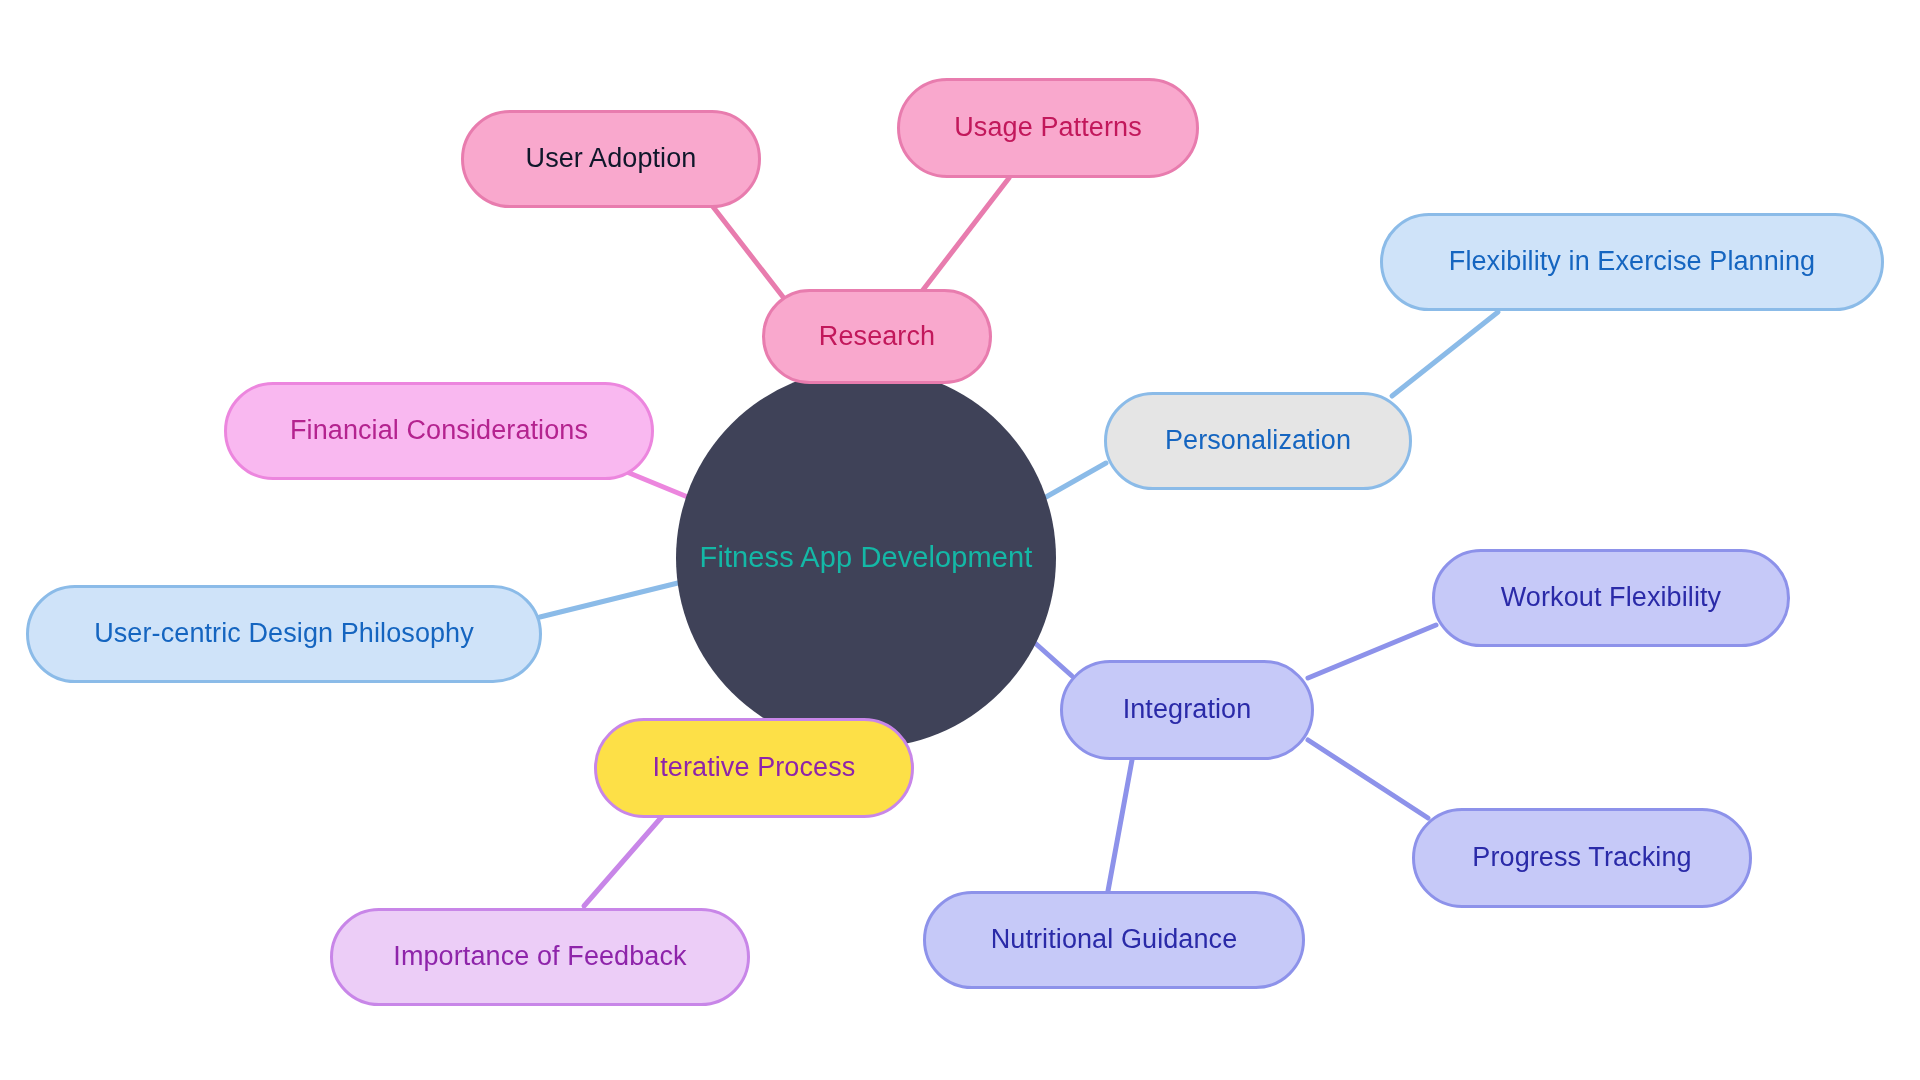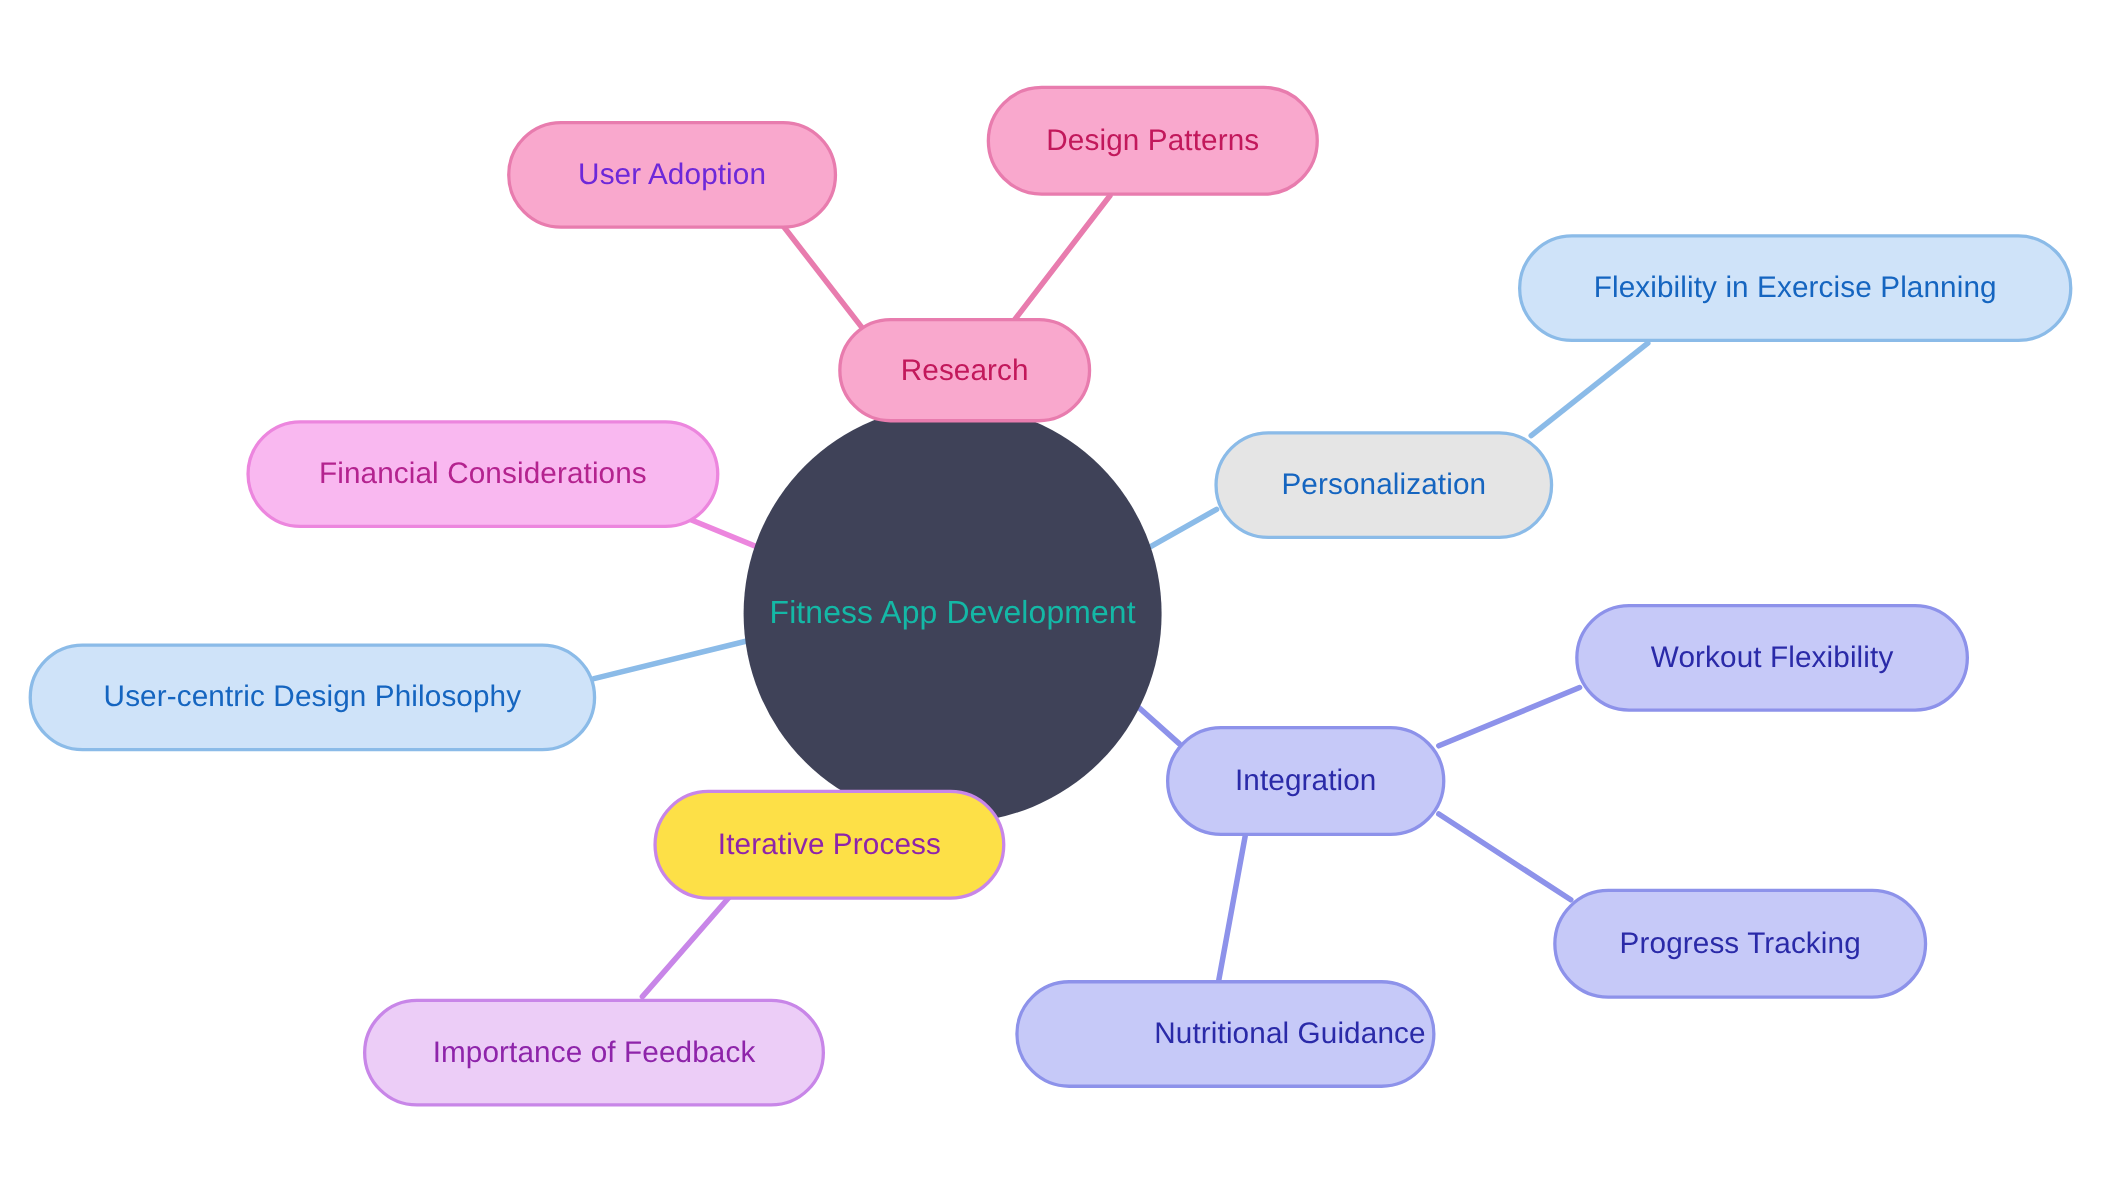--- a/index.html
+++ b/index.html
@@ -73,25 +73,25 @@
       <line x1="818" y1="744" x2="800" y2="742" stroke="#c886e8" stroke-width="5" stroke-linecap="round"></line>
       <line x1="666" y1="812" x2="584" y2="906" stroke="#c886e8" stroke-width="5" stroke-linecap="round"></line>
     </svg>
   <div id="nodes-layer">
       <div class="node root" style="left: 676px; top: 368px; width: 380px; height: 380px; background: rgb(63, 66, 88); color: #14b8a6; font-size: 29px;">
         <span class="node-label">Fitness App Development</span>
       </div>
       <div class="node pill" style="left: 762px; top: 289px; width: 230px; height: 95px; background: rgb(249, 168, 205); border-color: rgb(232, 124, 174); color: rgb(194, 24, 91); font-size: 27px; align-items: center;">
         <span class="node-label">Research</span>
       </div>
-      <div class="node pill" style="left: 461px; top: 110px; width: 300px; height: 98px; background: rgb(249, 168, 205); border-color: rgb(232, 124, 174); color: #6d28d9; font-size: 27px;">
+      <div class="node pill" style="left: 461px; top: 110px; width: 300px; height: 98px; background: rgb(249, 168, 205); border-color: rgb(232, 124, 174); color: #0f172a; font-size: 27px;">
         <span class="node-label">User Adoption</span>
       </div>
       <div class="node pill" style="left: 897px; top: 78px; width: 302px; height: 100px; background: rgb(249, 168, 205); border-color: rgb(232, 124, 174); color: rgb(194, 24, 91); font-size: 27px;">
-        <span class="node-label">Design Patterns</span>
+        <span class="node-label">Usage Patterns</span>
       </div>
       <div class="node pill" style="left: 224px; top: 382px; width: 430px; height: 98px; background: rgb(249, 184, 240); border-color: rgb(236, 134, 222); color: rgb(180, 35, 143); font-size: 27px;">
         <span class="node-label">Financial Considerations</span>
       </div>
       <div class="node pill" style="left: 26px; top: 585px; width: 516px; height: 98px; background: rgb(207, 227, 249); border-color: rgb(139, 187, 232); color: rgb(21, 101, 192); font-size: 27px;">
         <span class="node-label">User-centric Design Philosophy</span>
       </div>
       <div class="node pill" style="left: 1104px; top: 392px; width: 308px; height: 98px; background: #e5e5e5; border-color: rgb(139, 187, 232); color: rgb(21, 101, 192); font-size: 27px;">
         <span class="node-label">Personalization</span>
       </div>
@@ -100,21 +100,21 @@
       </div>
       <div class="node pill" style="left: 1060px; top: 660px; width: 254px; height: 100px; background: rgb(198, 201, 248); border-color: rgb(141, 146, 234); color: rgb(42, 42, 168); font-size: 27px;">
         <span class="node-label">Integration</span>
       </div>
       <div class="node pill" style="left: 1432px; top: 549px; width: 358px; height: 98px; background: rgb(198, 201, 248); border-color: rgb(141, 146, 234); color: rgb(42, 42, 168); font-size: 27px;">
         <span class="node-label">Workout Flexibility</span>
       </div>
       <div class="node pill" style="left: 1412px; top: 808px; width: 340px; height: 100px; background: rgb(198, 201, 248); border-color: rgb(141, 146, 234); color: rgb(42, 42, 168); font-size: 27px; text-align: right;">
         <span class="node-label">Progress Tracking</span>
       </div>
-      <div class="node pill" style="left: 923px; top: 891px; width: 382px; height: 98px; background: rgb(198, 201, 248); border-color: rgb(141, 146, 234); color: rgb(42, 42, 168); font-size: 27px; justify-content: flex-end;">
+      <div class="node pill" style="left: 923px; top: 891px; width: 382px; height: 98px; background: rgb(198, 201, 248); border-color: rgb(141, 146, 234); color: rgb(42, 42, 168); font-size: 27px;">
         <span class="node-label">Nutritional Guidance</span>
       </div>
       <div class="node pill" style="left: 594px; top: 718px; width: 320px; height: 100px; background: #fde047; border-color: rgb(200, 134, 232); color: rgb(142, 36, 170); font-size: 27px;">
         <span class="node-label">Iterative Process</span>
       </div>
       <div class="node pill" style="left: 330px; top: 908px; width: 420px; height: 98px; background: rgb(236, 205, 247); border-color: rgb(200, 134, 232); color: rgb(142, 36, 170); font-size: 27px;">
         <span class="node-label">Importance of Feedback</span>
       </div>
     </div>
 </div>

